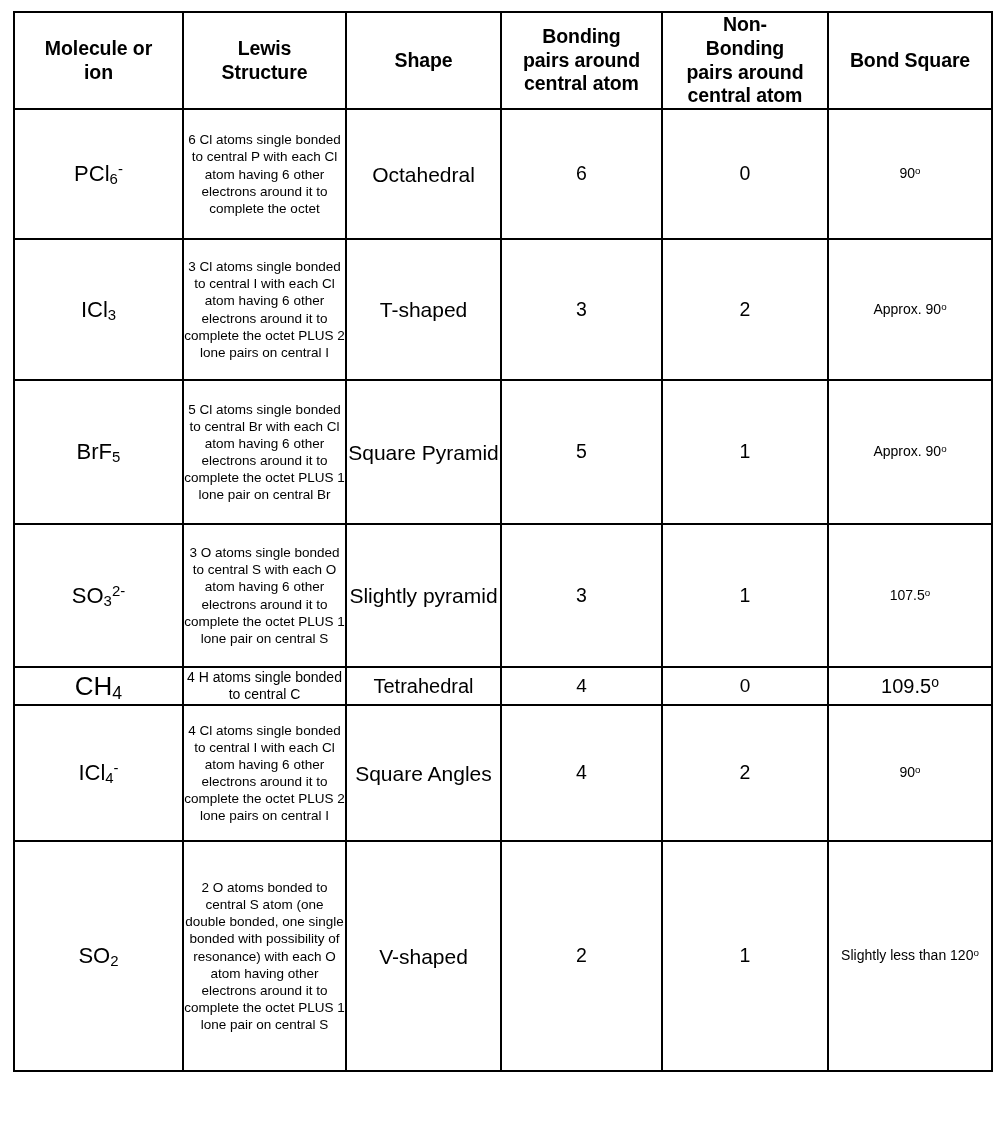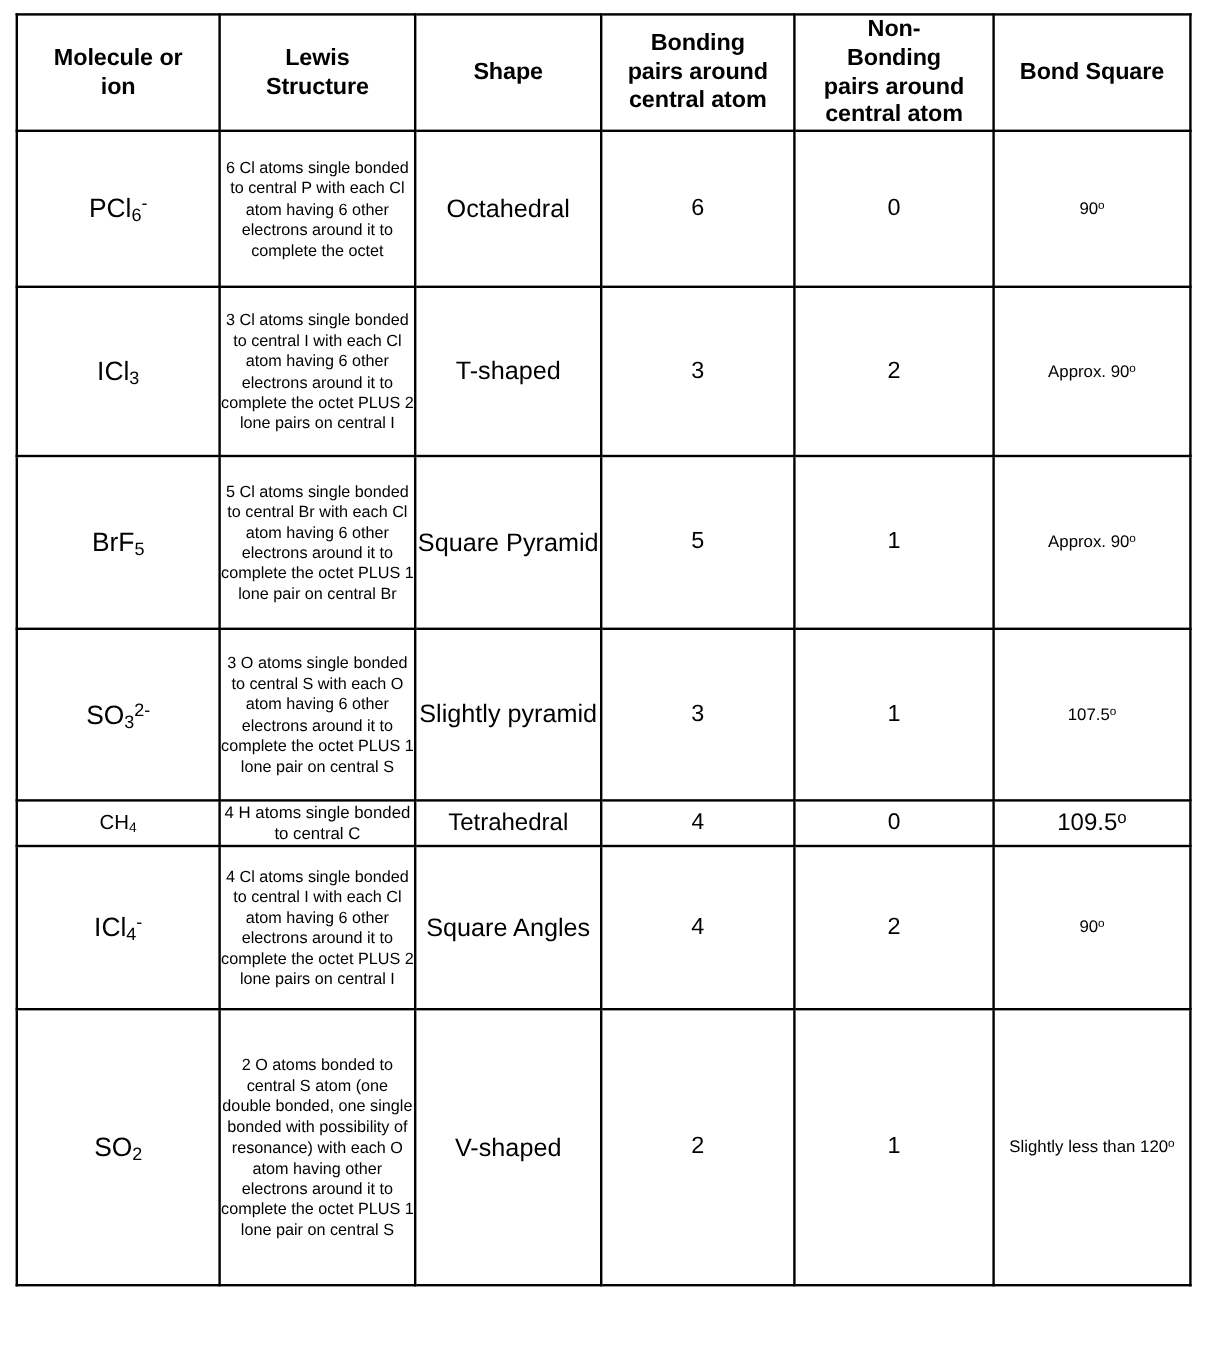--- a/index.html
+++ b/index.html
@@ -77,21 +77,21 @@
     line-height: 1.2;
     padding: 4px 4px;
   }
   td.angle {
     font-size: 14px;
     line-height: 1.25;
     padding: 4px 4px;
   }
   
   tr.compact td.lewis { font-size: 14px; line-height: 1.25; }
-  tr.compact td.mol   { font-size: 17px; }
+  tr.compact td.mol   { font-size: 26px; }
   tr.compact td.shape { font-size: 20px; border-radius: 10px; }
   tr.compact td.num   { font-size: 19px; }
   tr.compact td.angle { font-size: 20px; }
 
   
   tr.r-pcl6  td { height: 128px; }
   tr.r-icl3  td { height: 139px; text-align: center; }
   tr.r-brf5  td { height: 142px; }
   tr.r-so32  td { height: 141px; }
   tr.compact td { height: 36px; }

